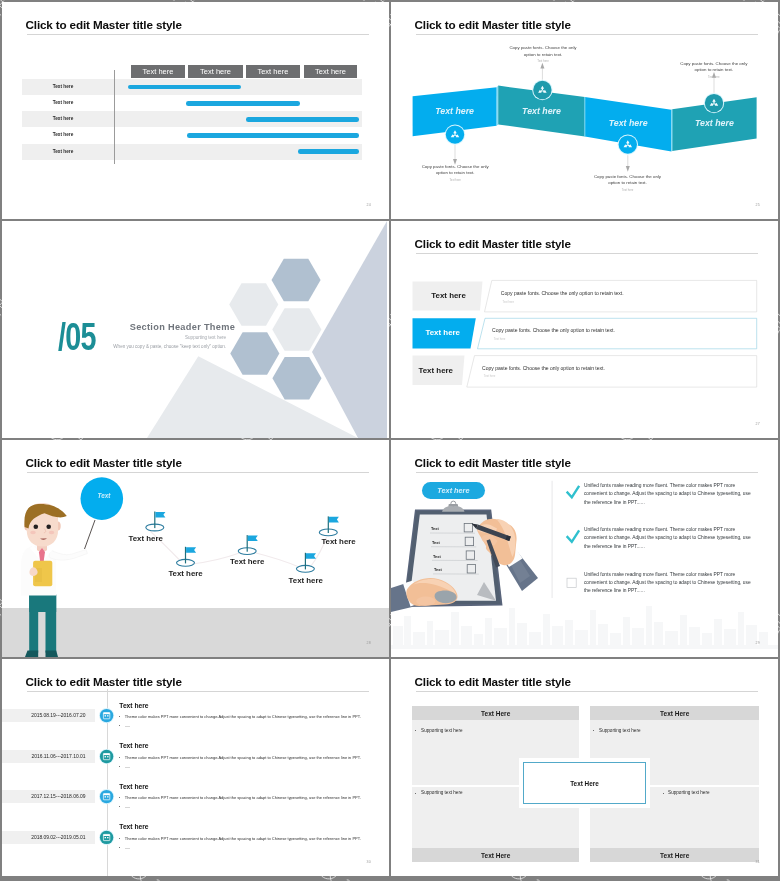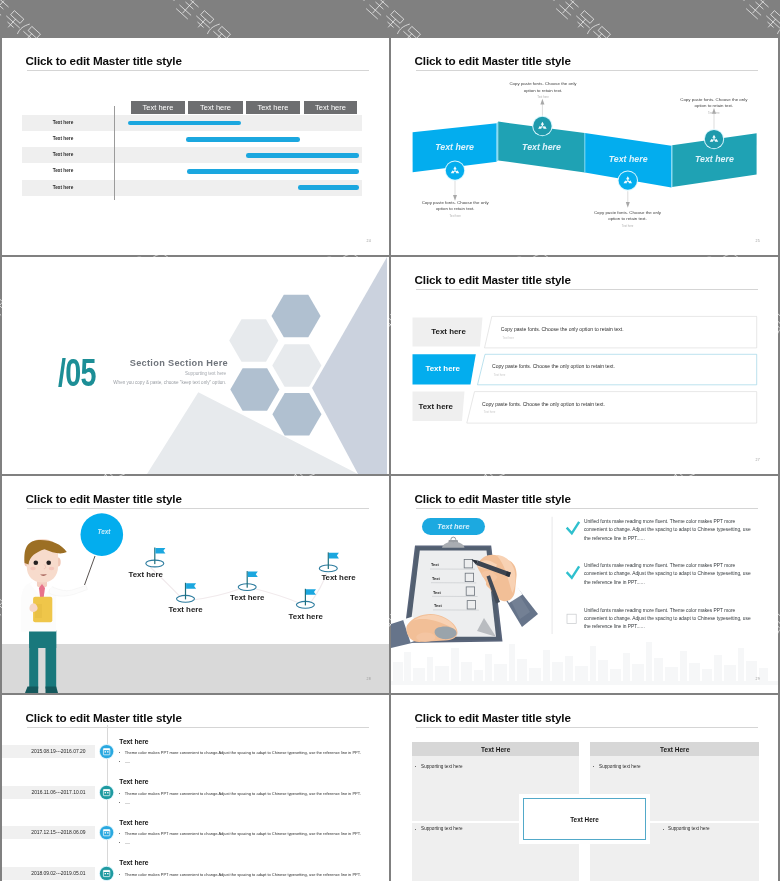--- a/index.html
+++ b/index.html
@@ -1,17 +1,17 @@
 <!DOCTYPE html>
 <html><head>
 <meta charset="utf-8">
 <style>
   html,body{margin:0;padding:0;}
   body{width:780px;height:881px;background:#808080;font-family:"Liberation Sans",sans-serif;overflow:hidden;}
-  .grid{position:absolute;left:0;top:0;width:780px;height:651px;margin-top:36px;}
+  .grid{position:absolute;left:0;top:0;width:780px;height:651px;}
   .slide{position:absolute;width:387px;height:217px;background:#fff;overflow:hidden;}
   .col0{left:2px;} .col1{left:391px;}
   .r0{top:2px;} .r1{top:221px;} .r2{top:440px;} .r3{top:659px;}
 
   
   .stitle{position:absolute;left:23.5px;top:16px;font-size:11.7px;font-weight:bold;color:#0d0d0d;letter-spacing:-0.15px;white-space:nowrap;}
   .stitle-rule{position:absolute;left:24.5px;top:32.4px;width:342px;height:1px;background:#d5d5d5;}
   .pgnum{position:absolute;right:18px;bottom:12px;font-size:3.6px;color:#9a9a9a;letter-spacing:0.2px;}
 
   
@@ -189,21 +189,21 @@
       <polygon points="196.3,135.3 145,217 356,217" fill="#E7EAED"></polygon>
       <g>
         <polygon points="269.5,59 281.8,37.7 306.3,37.7 318.6,59 306.3,80.3 281.8,80.3" fill="#B0C0D0"></polygon>
         <polygon points="227.2,83.5 239.5,62.2 264,62.2 276.3,83.5 264,104.8 239.5,104.8" fill="#E7EAED"></polygon>
         <polygon points="270.3,108.5 282.6,87.2 307.1,87.2 319.4,108.5 307.1,129.8 282.6,129.8" fill="#E7EAED"></polygon>
         <polygon points="228.3,132.5 240.6,111.2 265.1,111.2 277.4,132.5 265.1,153.8 240.6,153.8" fill="#B0C0D0"></polygon>
         <polygon points="270.4,157.3 282.7,136 307.2,136 319.5,157.3 307.2,178.6 282.7,178.6" fill="#B0C0D0"></polygon>
       </g>
     </svg>
     <div class="sec-num">/05</div>
-    <div class="sec-h">Section Section Here</div>
+    <div class="sec-h">Section Header Theme</div>
     <div class="sec-s1">Supporting text here</div>
     <div class="sec-s2">When you copy &amp; paste, choose "keep text only" option.</div>
   </div>
   <div class="slide col1 r1">
     <div class="stitle">Click to edit Master title style</div>
     <div class="stitle-rule"></div>
     <svg class="s4-svg" viewBox="0 0 387 217">
       <polygon points="21.5,60.5 91.5,60.5 89,89.6 21.5,89.6" fill="#EFEFEF"></polygon>
       <polygon points="100.8,59.4 365.7,59.4 365.7,90.9 93.5,90.9" fill="#ffffff" stroke="#d6d6d6" stroke-width="0.6"></polygon>
       <polygon points="21.5,97.2 84.8,97.2 79.5,127.6 21.5,127.6" fill="#03ADEE"></polygon>

